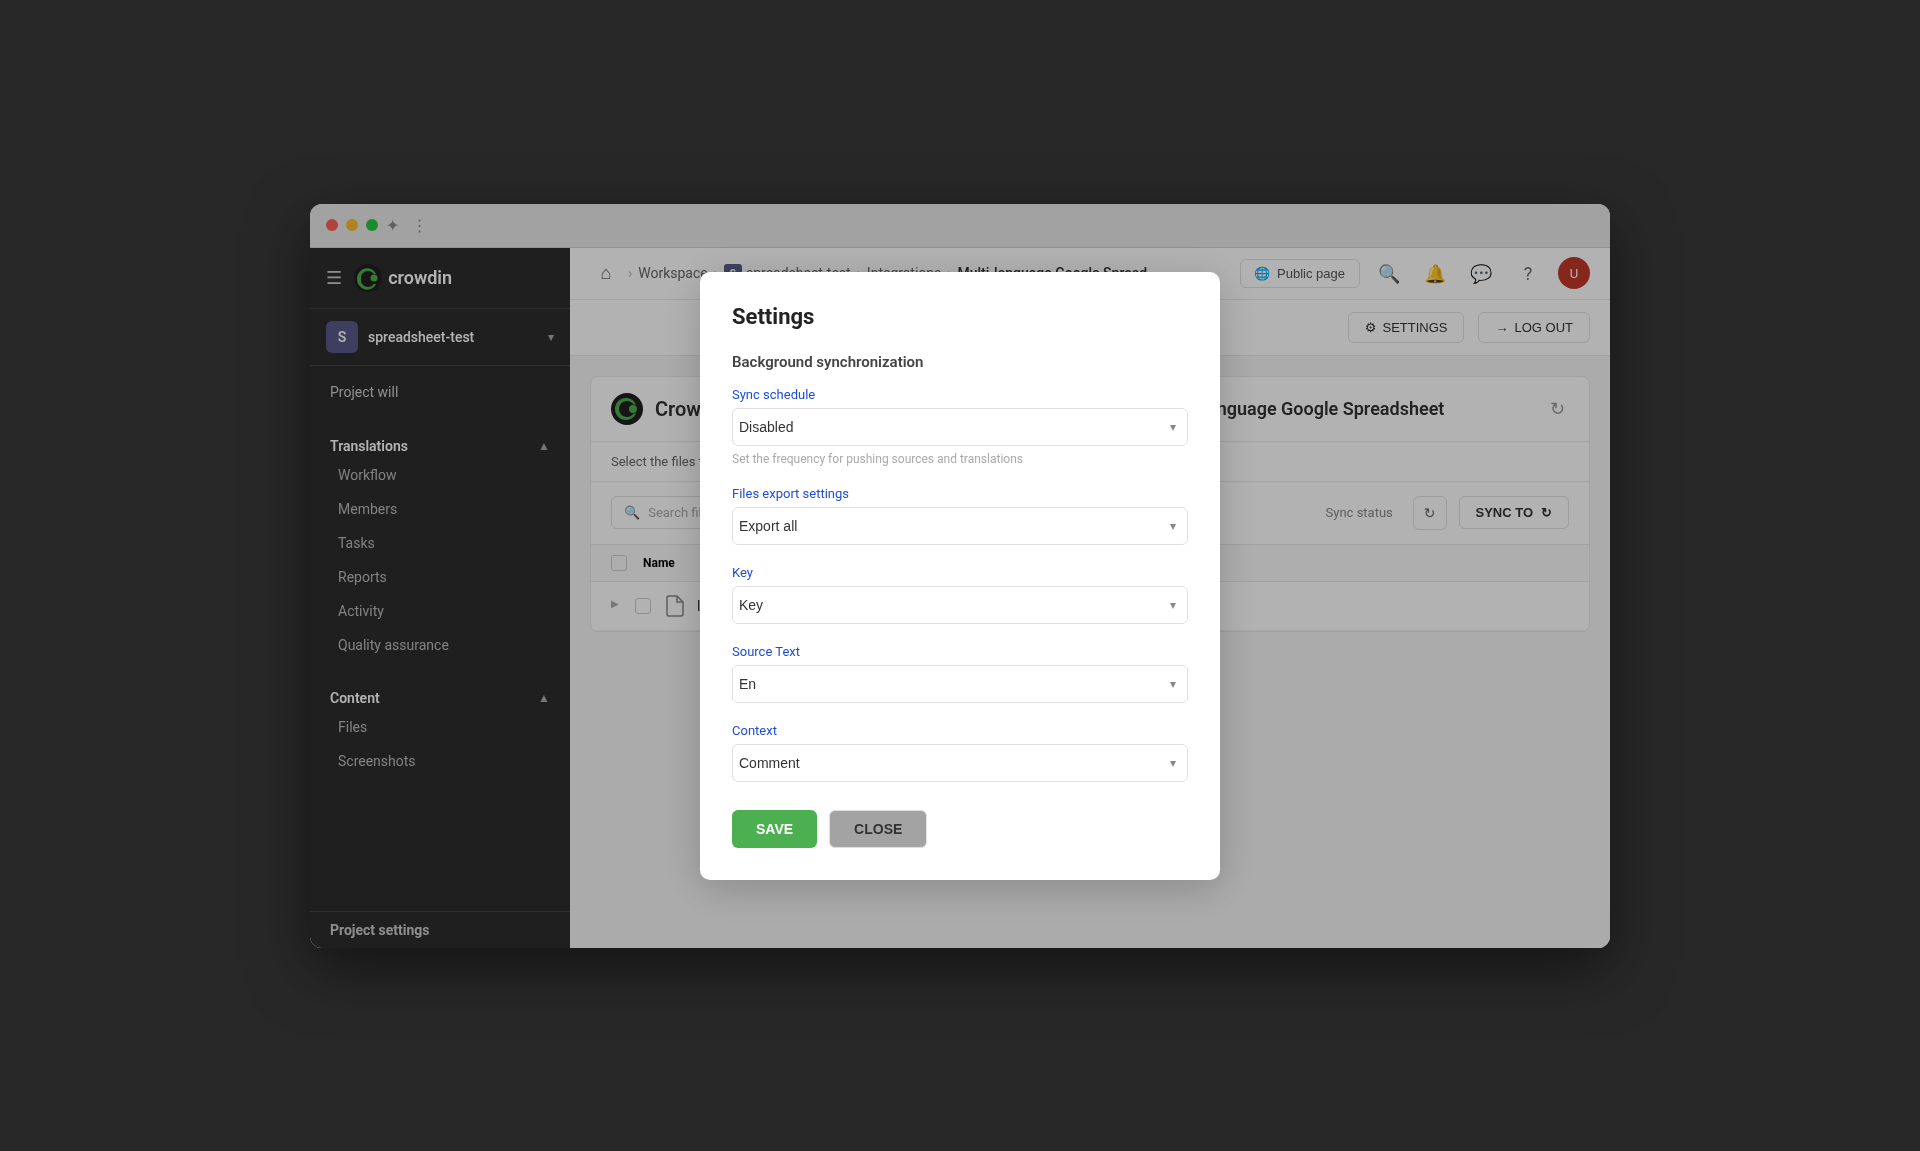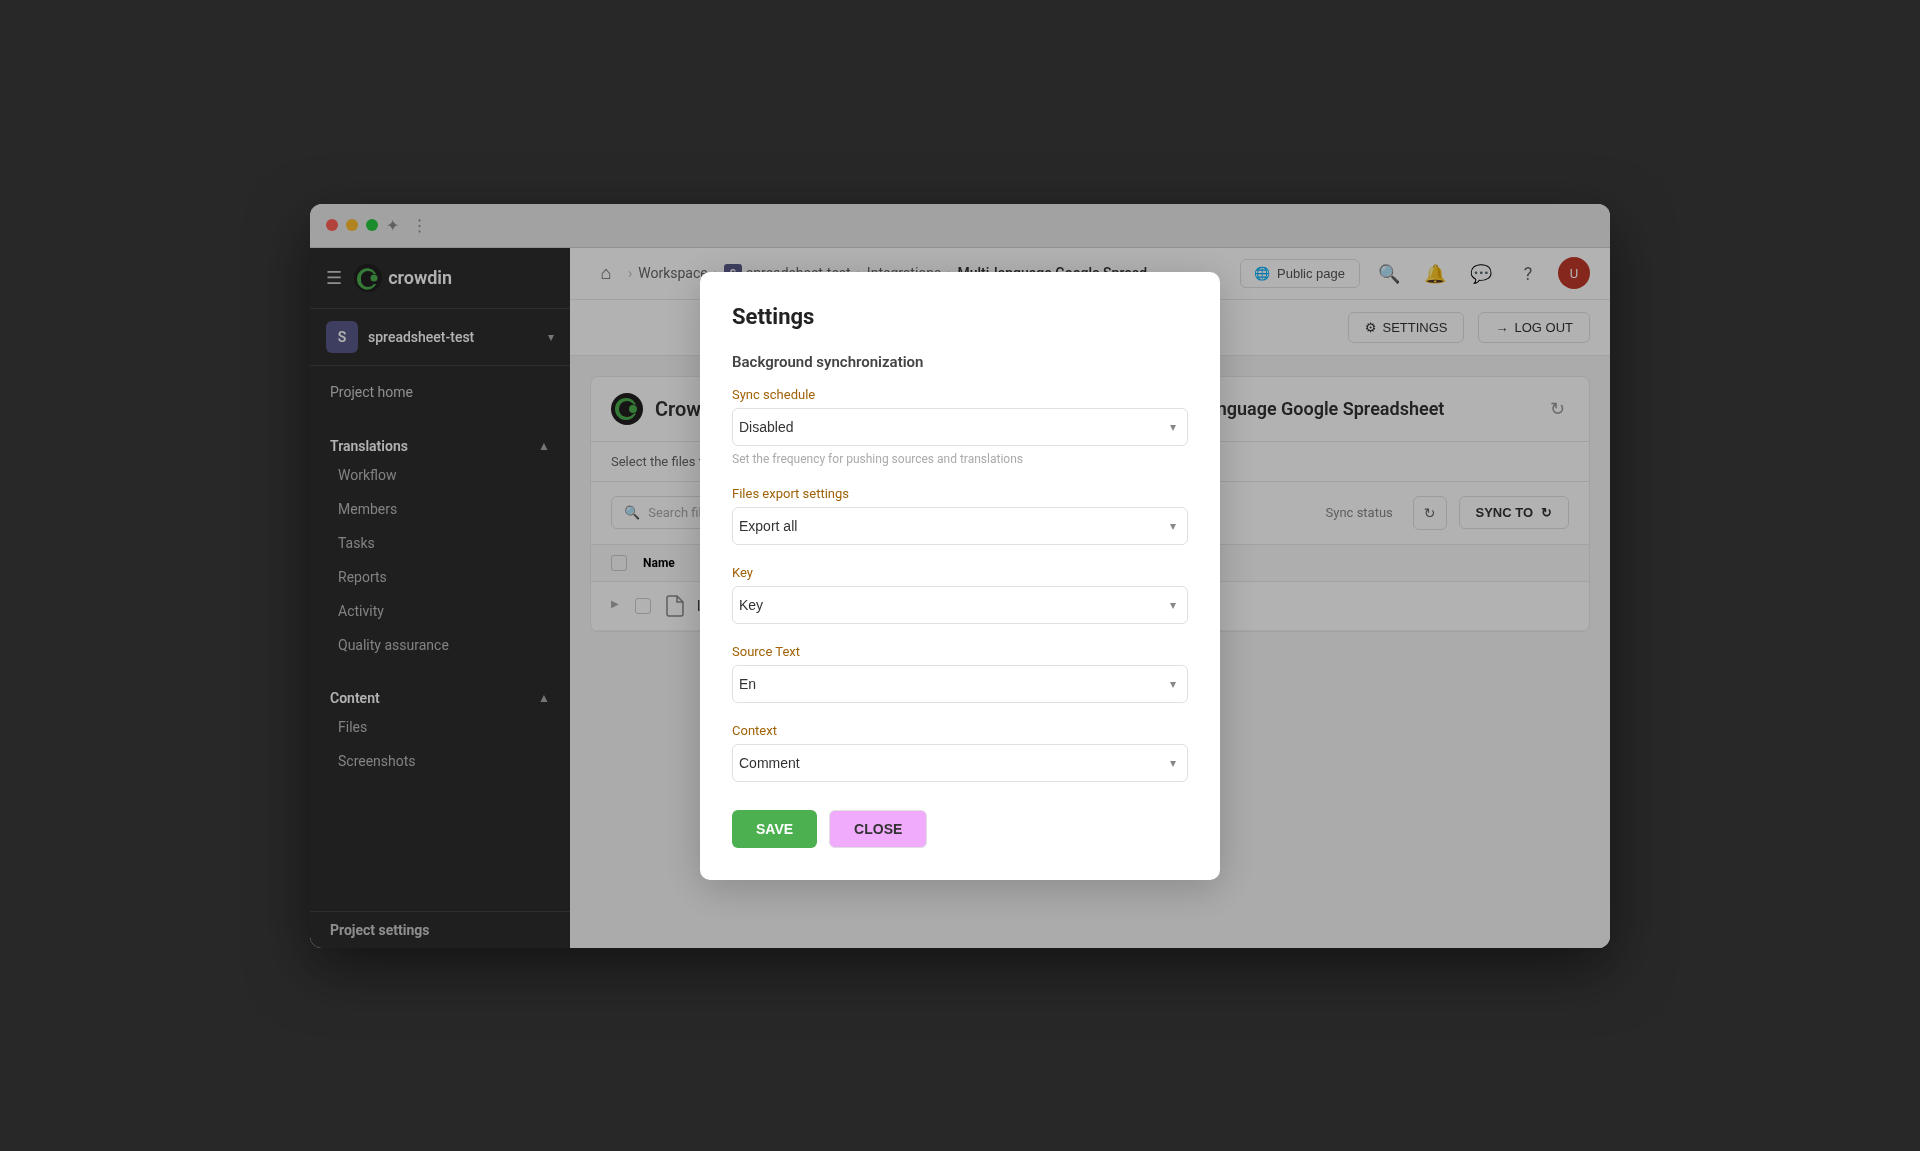--- a/index.html
+++ b/index.html
@@ -424,21 +424,21 @@
       font-size: 15px;
       font-weight: 600;
       color: #444;
       margin-bottom: 16px;
     }
     .form-group {
       margin-bottom: 20px;
     }
     .form-label {
       font-size: 13px;
-      color: #a16207;
+      color: #1d4ed8;
       margin-bottom: 6px;
       display: block;
     }
     .form-select-wrapper {
       position: relative;
     }
     .form-select-wrapper select {
       width: 100%;
       padding: 10px 6px;
       border: 1px solid #e0e0e0;
@@ -473,21 +473,21 @@
       background: #4caf50;
       color: #fff;
       border: none;
       border-radius: 6px;
       font-size: 14px;
       font-weight: 600;
       cursor: pointer;
     }
     .btn-close {
       padding: 10px 24px;
-      background: #f0abfc;
+      background: #a3a3a3;
       color: #333;
       border: 1px solid #e0e0e0;
       border-radius: 6px;
       font-size: 14px;
       font-weight: 600;
       cursor: pointer;
     }
 
     
     .sub-header {
@@ -555,21 +555,21 @@
       </div>
 
       <div class="project-selector">
         <div class="project-avatar">S</div>
         <span class="project-name">spreadsheet-test</span>
         <span class="chevron-down">▾</span>
       </div>
 
       <div class="nav-section">
         <div class="nav-item">
-          <span>Project home</span>
+          <span>Project will</span>
         </div>
       </div>
 
       <div class="nav-section">
         <div class="nav-section-header">
           <span>Translations</span>
           <span class="collapse-icon">▲</span>
         </div>
         <div class="nav-sub-item">Workflow</div>
         <div class="nav-sub-item">Members</div>

